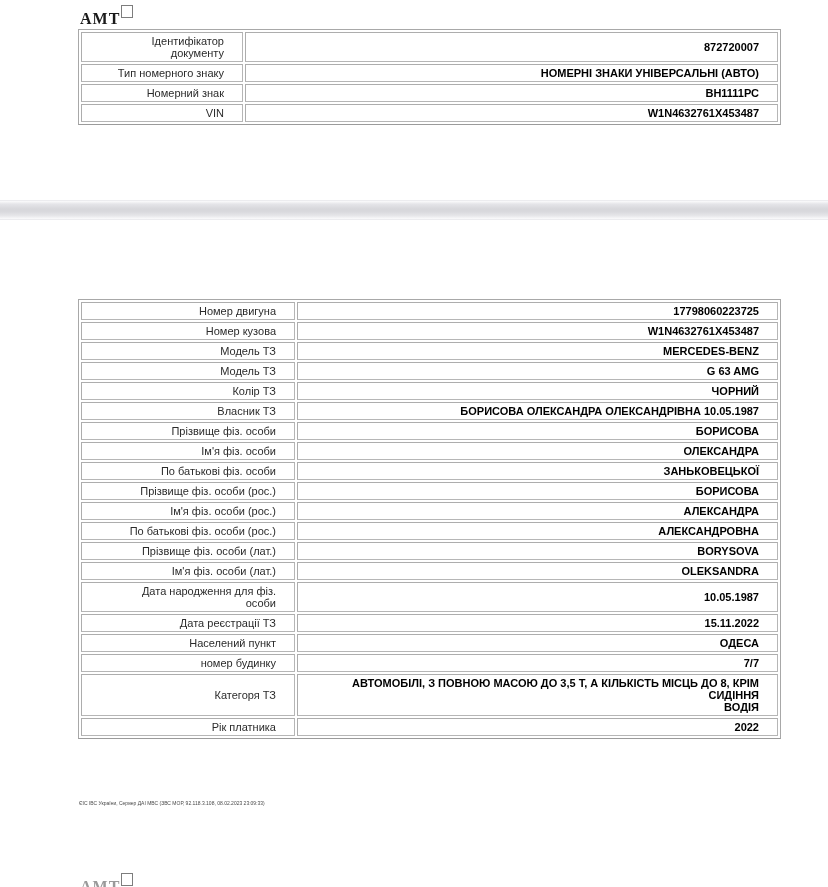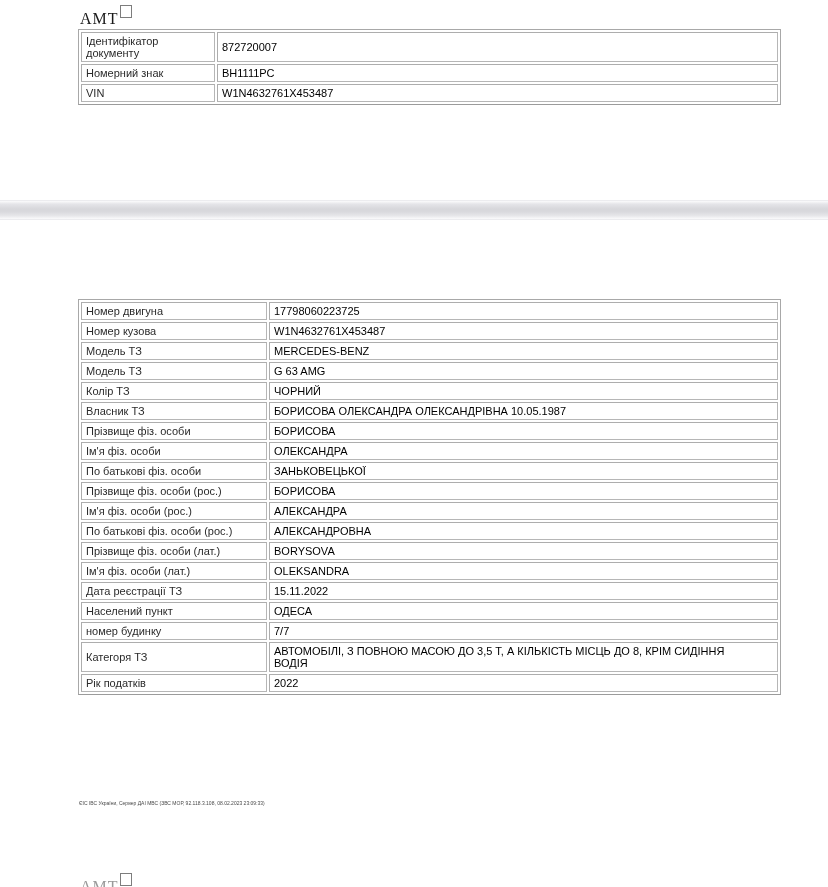--- a/index.html
+++ b/index.html
@@ -15,21 +15,21 @@
     background: #ffffff;
     overflow: hidden;
   }
 
   
   .amt-logo {
     position: absolute;
     display: flex;
     align-items: flex-start;
     font-family: "Liberation Serif", serif;
-    font-weight: normal;
+    font-weight: bold;
     font-size: 16px;
     letter-spacing: 1px;
     color: #1a1a1a;
   }
   .amt-logo .amt-text { margin-top: 6px; line-height: 15px; }
   .amt-logo .glyph-box {
     width: 10px; height: 11px;
     border: 1px solid #7d7d7d;
     margin-left: 1px; margin-top: 0;
     background: #fff;
@@ -45,29 +45,30 @@
     border-spacing: 2px;
     background: #ffffff;
     border: 1px solid #a8a8a8;
     border-bottom-color: #9b9b9b;
     table-layout: fixed;
   }
   table.doc-table td {
     border: 1px solid #b6b6b6;
     border-top-color: #adadad;
     border-left-color: #adadad;
-    padding: 2px 4px;
+    padding: 2px 18px;
     font-size: 11px;
     line-height: 12px;
     vertical-align: middle;
     overflow: hidden;
     white-space: pre-line;
+    text-align: right;
   }
   td.cell-label { color: #2b2b2b; font-weight: normal; }
-  td.cell-value { color: #000000; font-weight: normal; }
+  td.cell-value { color: #000000; font-weight: bold; }
 
   table.top-table  { top: 29px; }
   table.top-table  td.cell-label { width: 124px; }
   table.main-table { top: 299px; }
   table.main-table td.cell-label { width: 176px; }
 
   
   .page-separator {
     position: absolute;
     left: 0; top: 200px;
@@ -101,20 +102,24 @@
     <span class="glyph-box"></span>
   </div>
 
   <table class="doc-table top-table">
     <tbody>
       <tr>
         <td class="cell-label">Ідентифікатор документу</td>
         <td class="cell-value">872720007</td>
       </tr>
       <tr>
+        <td class="cell-label">Тип номерного знаку</td>
+        <td class="cell-value">НОМЕРНІ ЗНАКИ УНІВЕРСАЛЬНІ (АВТО)</td>
+      </tr>
+      <tr>
         <td class="cell-label">Номерний знак</td>
         <td class="cell-value">ВН1111РС</td>
       </tr>
       <tr>
         <td class="cell-label">VIN</td>
         <td class="cell-value">W1N4632761X453487</td>
       </tr>
     </tbody>
   </table>
 
@@ -170,40 +175,45 @@
         <td class="cell-label">По батькові фіз. особи (рос.)</td>
         <td class="cell-value">АЛЕКСАНДРОВНА</td>
       </tr>
       <tr>
         <td class="cell-label">Прізвище фіз. особи (лат.)</td>
         <td class="cell-value">BORYSOVA</td>
       </tr>
       <tr>
         <td class="cell-label">Ім'я фіз. особи (лат.)</td>
         <td class="cell-value">OLEKSANDRA</td>
+      </tr>
+      <tr>
+        <td class="cell-label">Дата народження для фіз.
+особи</td>
+        <td class="cell-value">10.05.1987</td>
       </tr>
       <tr>
         <td class="cell-label">Дата реєстрації ТЗ</td>
         <td class="cell-value">15.11.2022</td>
       </tr>
       <tr>
         <td class="cell-label">Населений пункт</td>
         <td class="cell-value">ОДЕСА</td>
       </tr>
       <tr>
         <td class="cell-label">номер будинку</td>
         <td class="cell-value">7/7</td>
       </tr>
       <tr>
         <td class="cell-label">Категоря ТЗ</td>
         <td class="cell-value">АВТОМОБІЛІ, З ПОВНОЮ МАСОЮ ДО 3,5 Т, А КІЛЬКІСТЬ МІСЦЬ ДО 8, КРІМ СИДІННЯ
 ВОДІЯ</td>
       </tr>
       <tr>
-        <td class="cell-label">Рік податків</td>
+        <td class="cell-label">Рік платника</td>
         <td class="cell-value">2022</td>
       </tr>
     </tbody>
   </table>
 
   <div class="footer-note">ЄІС ІВС України, Сервер ДАІ МВС (ЗВС МОР, 92.118.3.108, 08.02.2023 23:09:33)</div>
 
   <div class="amt-logo bottom" style="left:80px; top:873px;">
     <span class="amt-text">АМТ</span>
     <span class="glyph-box"></span>

